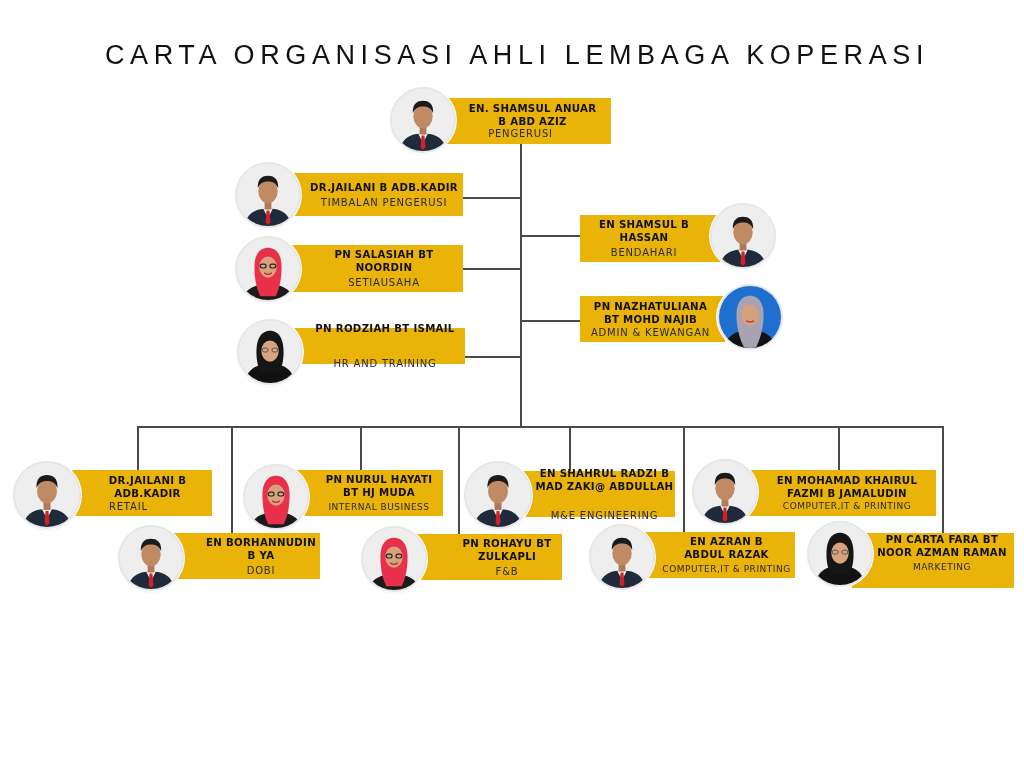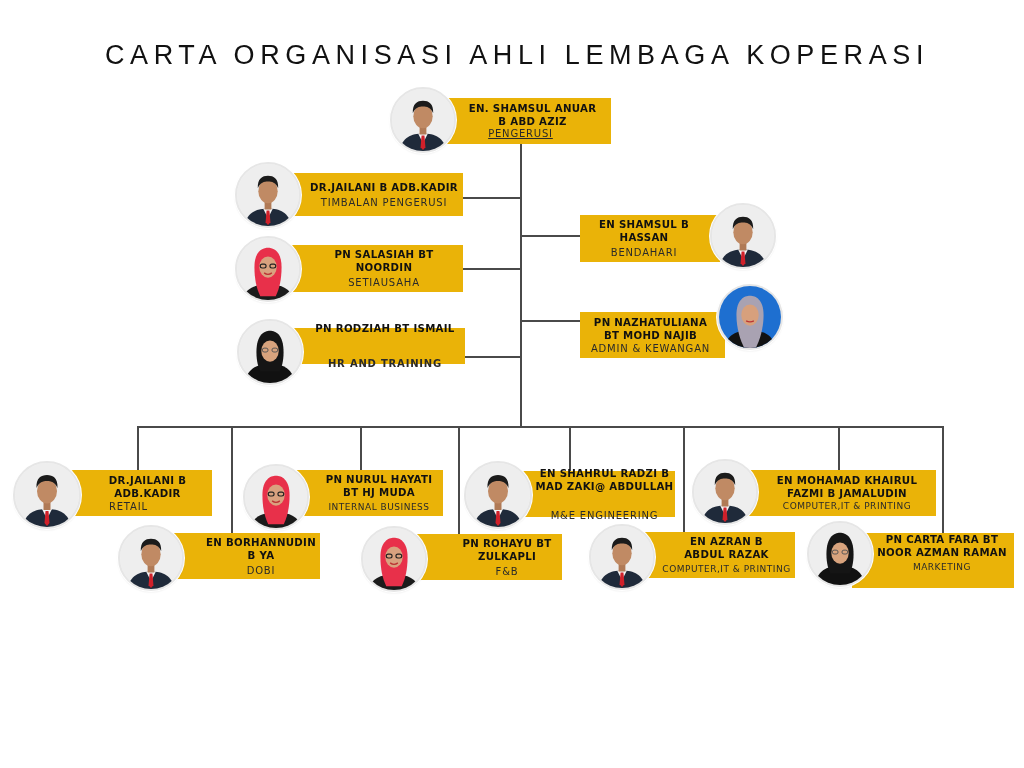--- a/index.html
+++ b/index.html
@@ -99,21 +99,21 @@
   <div class="line v" style="left:569px; top:426px; height:46px;"></div>
   <div class="line v" style="left:683px; top:426px; height:106px;"></div>
   <div class="line v" style="left:838px; top:426px; height:44px;"></div>
   <div class="line v" style="left:942px; top:426px; height:107px;"></div>
 </div>
 
 <div>
   <div class="box" style="left:440px; top:98px; width:171px; height:46px; padding-left:14px;">
     <div class="name">EN. SHAMSUL ANUAR</div>
     <div class="name">B ABD AZIZ</div>
-    <div class="role" style="margin-top:-1px; margin-left:-24px;text-decoration:underline;">PENGERUSI</div>
+    <div class="role" style="margin-top:-1px; margin-left:-24px;">PENGERUSI</div>
   </div>
   <div class="avatar" style="left:390px; top:87px; width:66px; height:66px;">
       <svg>
         <use href="#male"></use>
       </svg>
     </div>
 </div>
 
 <div>
   <div class="box" style="left:285px; top:173px; width:178px; height:43px; padding-left:20px;">
@@ -136,21 +136,21 @@
   <div class="avatar" style="left:235px; top:236px; width:66px; height:66px;">
       <svg>
         <use href="#female-red"></use>
       </svg>
     </div>
 </div>
 
 <div>
   <div class="box" style="left:285px; top:328px; width:180px; height:36px; padding-left:20px;">
     <div class="name">PN RODZIAH BT ISMAIL</div>
-    <div class="role" style="margin-top:22px;font-weight:bold;">HR AND TRAINING</div>
+    <div class="role" style="margin-top:22px;">HR AND TRAINING</div>
   </div>
   <div class="avatar" style="left:237px; top:319px; width:66px; height:66px;">
       <svg>
         <use href="#female-black"></use>
       </svg>
     </div>
 </div>
 
 <div>
   <div class="box" style="left:580px; top:215px; width:140px; height:47px; padding-right:12px;">
@@ -159,21 +159,21 @@
     <div class="role">BENDAHARI</div>
   </div>
   <div class="avatar" style="left:710px; top:203px; width:66px; height:66px;">
       <svg>
         <use href="#male"></use>
       </svg>
     </div>
 </div>
 
 <div>
-  <div class="box" style="left:580px; top:296px; width:145px; height:46px; padding-right:4px;margin-top:16px;">
+  <div class="box" style="left:580px; top:296px; width:145px; height:46px; padding-right:4px;">
     <div class="name">PN NAZHATULIANA</div>
     <div class="name">BT MOHD NAJIB</div>
     <div class="role" style="margin-top:0;">ADMIN &amp; KEWANGAN</div>
   </div>
   <div class="avatar" style="left:717px; top:284px; width:66px; height:66px;">
       <svg>
         <use href="#female-grey"></use>
       </svg>
     </div>
 </div>

